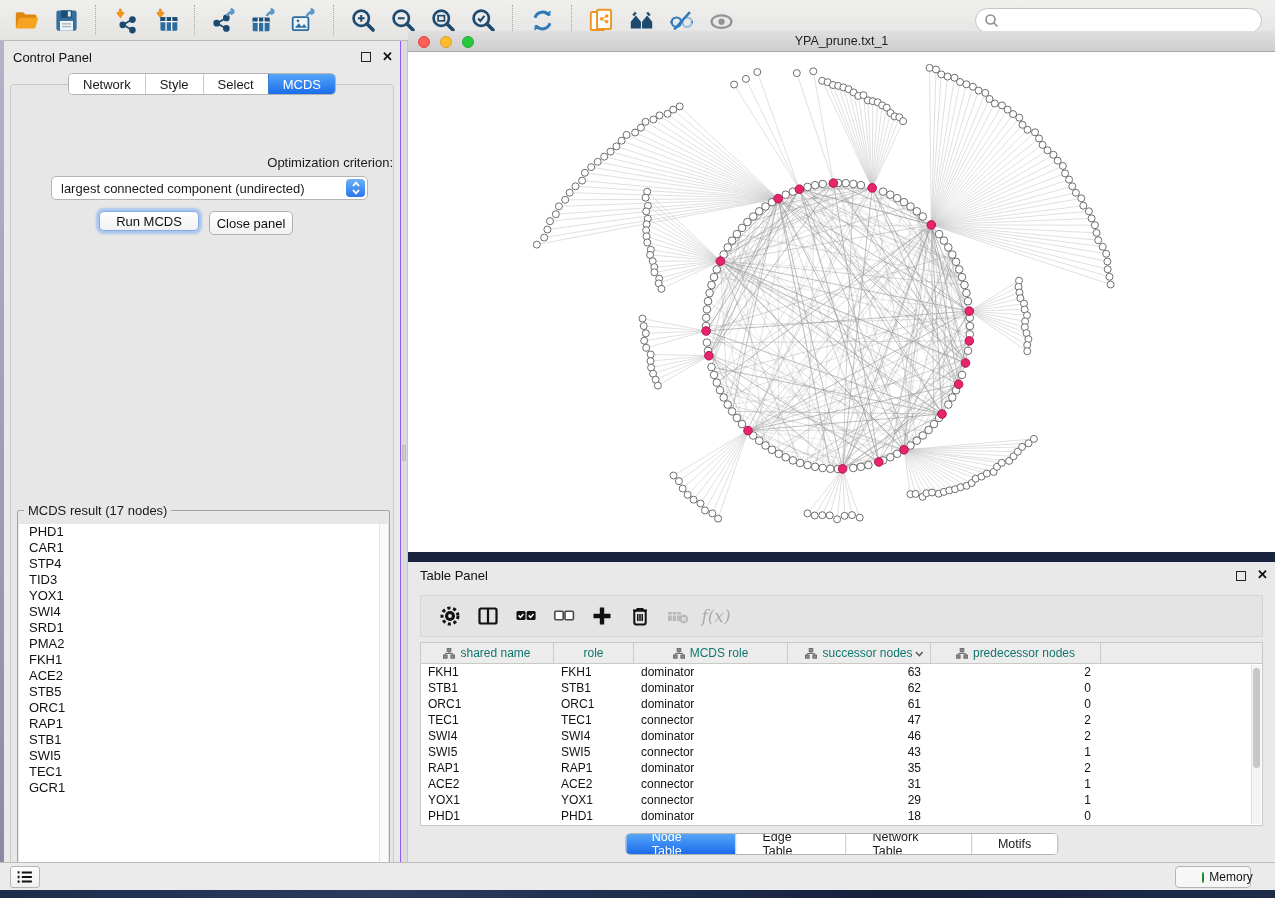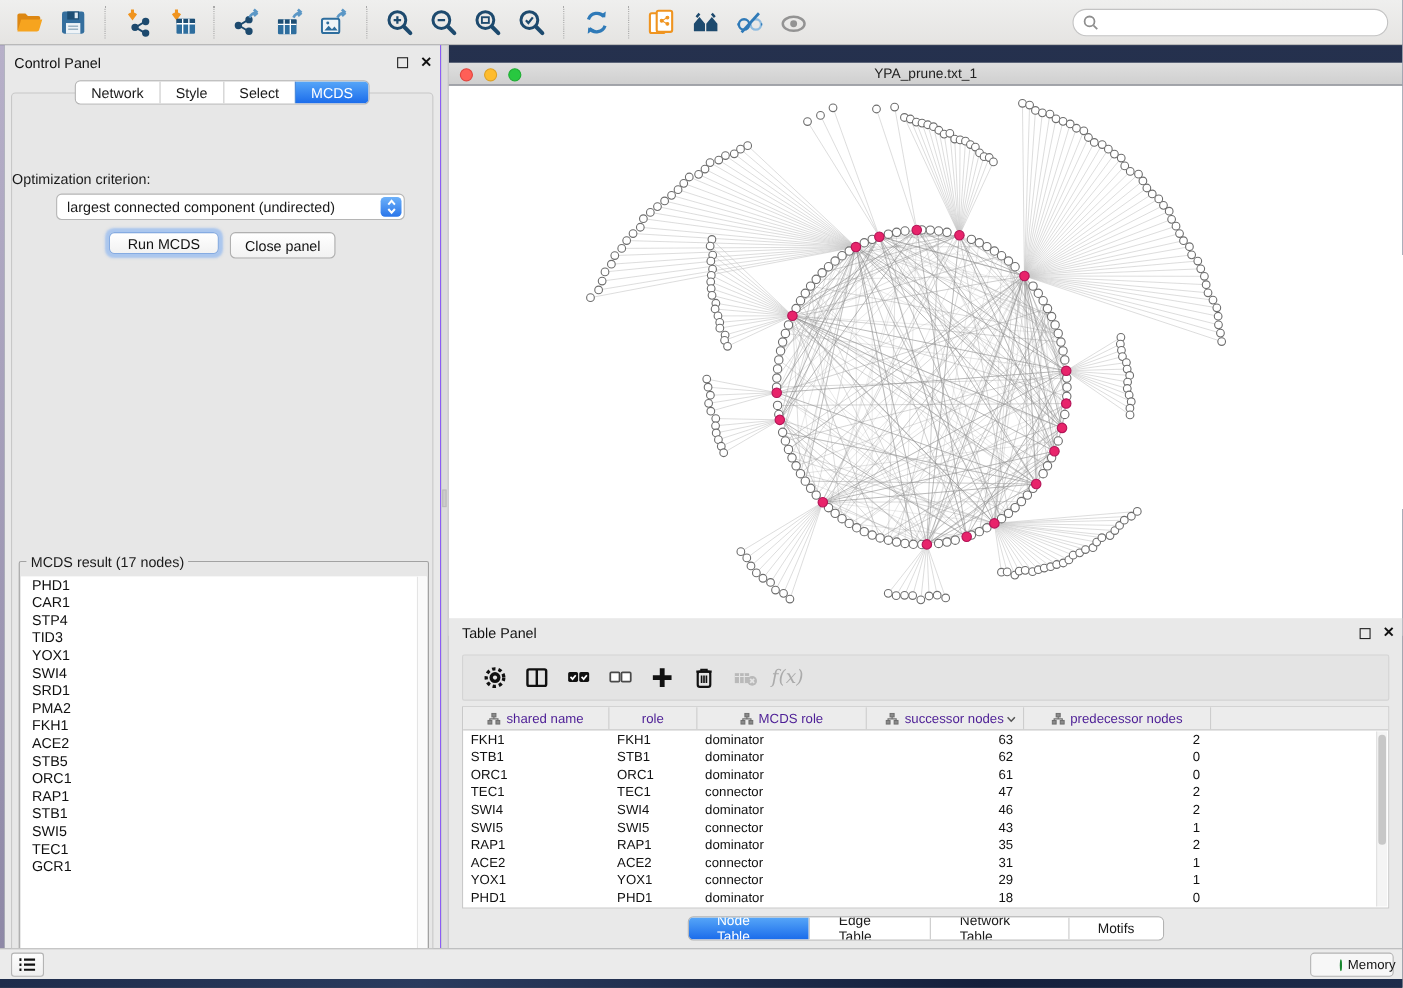--- a/index.html
+++ b/index.html
@@ -26,73 +26,73 @@
   .close-btn { position:absolute; top:8px; font-size:13px; font-weight:bold; color:#111; }
   .control-panel .float-btn { left:357px; } .control-panel .close-btn { left:378px; }
 
   .seg { display:flex; height:22px; border:1px solid #b3b3b3; border-radius:5px; overflow:hidden; background:#fff; }
   .seg .seg-item { display:flex; align-items:center; justify-content:center; padding:0 14px; font-size:13px; background:#fff; border-left:1px solid #c9c9c9; color:#1a1a1a; cursor:default; }
   .seg .seg-item:first-child { border-left:none; }
   .seg .seg-item.sel { background:linear-gradient(#56a6f8,#1b6ceb); color:#fff; border-left-color:#3a7fd6; }
   .ctl-tabs { position:absolute; top:32px; left:50%; transform:translateX(-50%); z-index:3; }
 
   .tabpane { position:absolute; left:6px; top:43px; width:384px; height:799px; background:#e7e7e7; border:1px solid #c8c8c8; border-radius:4px; }
-  .opt-label { position:absolute; top:70px; left:0; width:100%; text-align:left; font-size:13px; }
+  .opt-label { position:absolute; top:70px; left:0; width:100%; text-align:right; font-size:13px; }
   .combo { position:absolute; left:40px; top:91px; width:317px; height:24px; background:#fff; border:1px solid #b5b5b5; border-radius:5px; font-size:13px; display:flex; align-items:center; padding-left:9px; }
   .combo .stepper { position:absolute; right:2px; top:2px; bottom:2px; width:19px; border-radius:4px; background:linear-gradient(#6db1f9,#2a76ea); display:flex; align-items:center; justify-content:center; }
   .btn { background:linear-gradient(#ffffff,#f2f2f2); border:1px solid #b0b0b0; border-radius:5px; font-size:13px; font-family:"Liberation Sans",sans-serif; color:#111; }
   .run-btn { position:absolute; left:88px; top:126px; width:100px; height:20px; border-color:#85abe2; box-shadow:0 0 2px 3px rgba(110,165,245,.5); }
-  .closep-btn { position:absolute; left:198px; top:126px; width:96px; height:24px; }
+  .closep-btn { position:absolute; left:198px; top:126px; width:84px; height:24px; }
 
   .mcds-group { position:absolute; left:6px; top:425px; width:373px; height:372px; border:1px solid #a2a2a2; border-radius:2px; }
   .mcds-group-title { position:absolute; top:-8px; left:6px; background:#e7e7e7; padding:0 4px; font-size:13px; }
   .mcds-list-wrap { position:absolute; left:1px; right:1px; top:13px; bottom:1px; background:#fff; overflow:hidden; }
   .mcds-scroll { position:absolute; right:0; top:0; bottom:0; width:9px; background:#fafafa; border-left:1px solid #e4e4e4; }
   .mcds-item { font-size:13px; line-height:16px; padding-left:10px; color:#111; }
 
   .v-divider { position:absolute; left:401px; top:41px; width:7px; height:821px; background:#dcdcdc; border-right:1px solid #c6c6c6; }
   .v-grip { position:absolute; left:1px; top:404px; width:4px; height:16px; background:#cccccc; border:1px solid #bbb; }
 
   
-  .net-window { position:absolute; left:408px; top:57px; width:867px; height:521px; }
+  .net-window { position:absolute; left:408px; top:31px; width:867px; height:521px; }
   .net-titlebar { position:absolute; left:0; top:0; width:100%; height:21px; background:linear-gradient(#dfdfdf,#cfcfcf); border-bottom:1px solid #a8a8a8; }
   .net-title { position:absolute; width:100%; text-align:center; top:3px; font-size:12.5px; color:#222; }
   .tl { position:absolute; top:4.5px; width:12px; height:12px; border-radius:50%; }
   .tl.red { left:10px; background:#ff5f57; border:1px solid #e0443e; }
   .tl.yellow { left:32px; background:#febc2e; border:1px solid #dea123; }
   .tl.green { left:54px; background:#28c840; border:1px solid #1dad32; }
   .net-canvas { position:absolute; left:0; top:21px; width:867px; height:500px; background:#fff; }
 
   
   .table-panel { position:absolute; left:408px; top:562px; width:867px; height:300px; background:#e9e9e9; }
   .table-panel .panel-title { left:12px; top:6px; }
   .table-panel .float-btn { left:828px; top:9px; }
   .table-panel .close-btn { left:849px; top:5px; }
   .tp-toolbar { position:absolute; left:12px; top:33px; width:843px; height:42px; background:#e4e4e4; border:1px solid #d4d4d4; border-radius:2px; display:flex; align-items:center; padding-left:10px; }
   .tp-toolbar .tbtn { width:38px; height:34px; }
   .fx { font-family:"DejaVu Serif",serif; font-style:italic; font-size:17px; color:#a9a9a9; }
 
   .tbl { position:absolute; left:12px; top:80px; width:843px; height:184px; background:#fff; border:1px solid #c9c9c9; }
   .tbl-head { display:flex; height:21px; background:#ececec; border-bottom:1px solid #c9c9c9; }
-  .th { display:flex; align-items:center; justify-content:center; gap:5px; font-size:12px; border-right:1px solid #cdcdcd; position:relative; color:#4c1d95; }
+  .th { display:flex; align-items:center; justify-content:center; gap:5px; font-size:12px; border-right:1px solid #cdcdcd; position:relative; color:#0f766e; }
   .th .sort { position:absolute; right:6px; top:8px; }
   .tbl-body .tr { display:flex; height:16px; }
   .td { font-size:12px; line-height:16px; overflow:hidden; white-space:nowrap; color:#111; }
   .td.l { padding-left:7px; text-align:left; }
   .td.r { padding-right:10px; text-align:right; }
   .tbl-scroll { position:absolute; right:1px; top:22px; bottom:1px; width:10px; background:#f4f4f4; border-left:1px solid #e0e0e0; }
   .tbl-thumb { position:absolute; left:1px; right:1px; top:3px; height:100px; background:#c7c7c7; border-radius:4px; }
 
   .bottom-tabs { position:absolute; top:271px; left:50%; transform:translateX(-50%); }
   .bottom-tabs .seg-item { font-size:12.5px; padding:0 26px; }
 
   
   .statusbar { position:absolute; left:0; top:862px; width:1275px; height:28px; background:#ebebeb; border-top:1px solid #bcbcbc; }
   .list-btn { position:absolute; left:10px; top:3px; width:30px; height:22px; background:linear-gradient(#fdfdfd,#f0f0f0); border:1px solid #b4b4b4; border-radius:3px; display:flex; align-items:center; justify-content:center; }
-  .mem-btn { position:absolute; right:8px; top:3px; width:76px; height:22px; background:#f7f7f7; border:1px solid #b4b4b4; border-radius:4px; display:flex; align-items:center; justify-content:center; gap:5px; font-size:12px; color:#111;padding-left:29px; }
+  .mem-btn { position:absolute; right:24px; top:3px; width:76px; height:22px; background:#f7f7f7; border:1px solid #b4b4b4; border-radius:4px; display:flex; align-items:center; justify-content:center; gap:5px; font-size:12px; color:#111;padding-left:29px; }
   .mem-dot { width:11px; height:11px; border-radius:50%; border:1px solid #17862e; }
 </style>
 </head>
 <body>
 
 <div class="toolbar">
   <div class="tb-icons" id="main-toolbar-icons">
       <div class="tbtn">
         <svg viewBox="0 0 24 24" width="27" height="27">
           <path d="M2.5 18.5V6.2c0-.9.7-1.6 1.6-1.6h4.9l2 2.1h8.4c.9 0 1.6.7 1.6 1.6v1.2" fill="#dd8712"></path>

